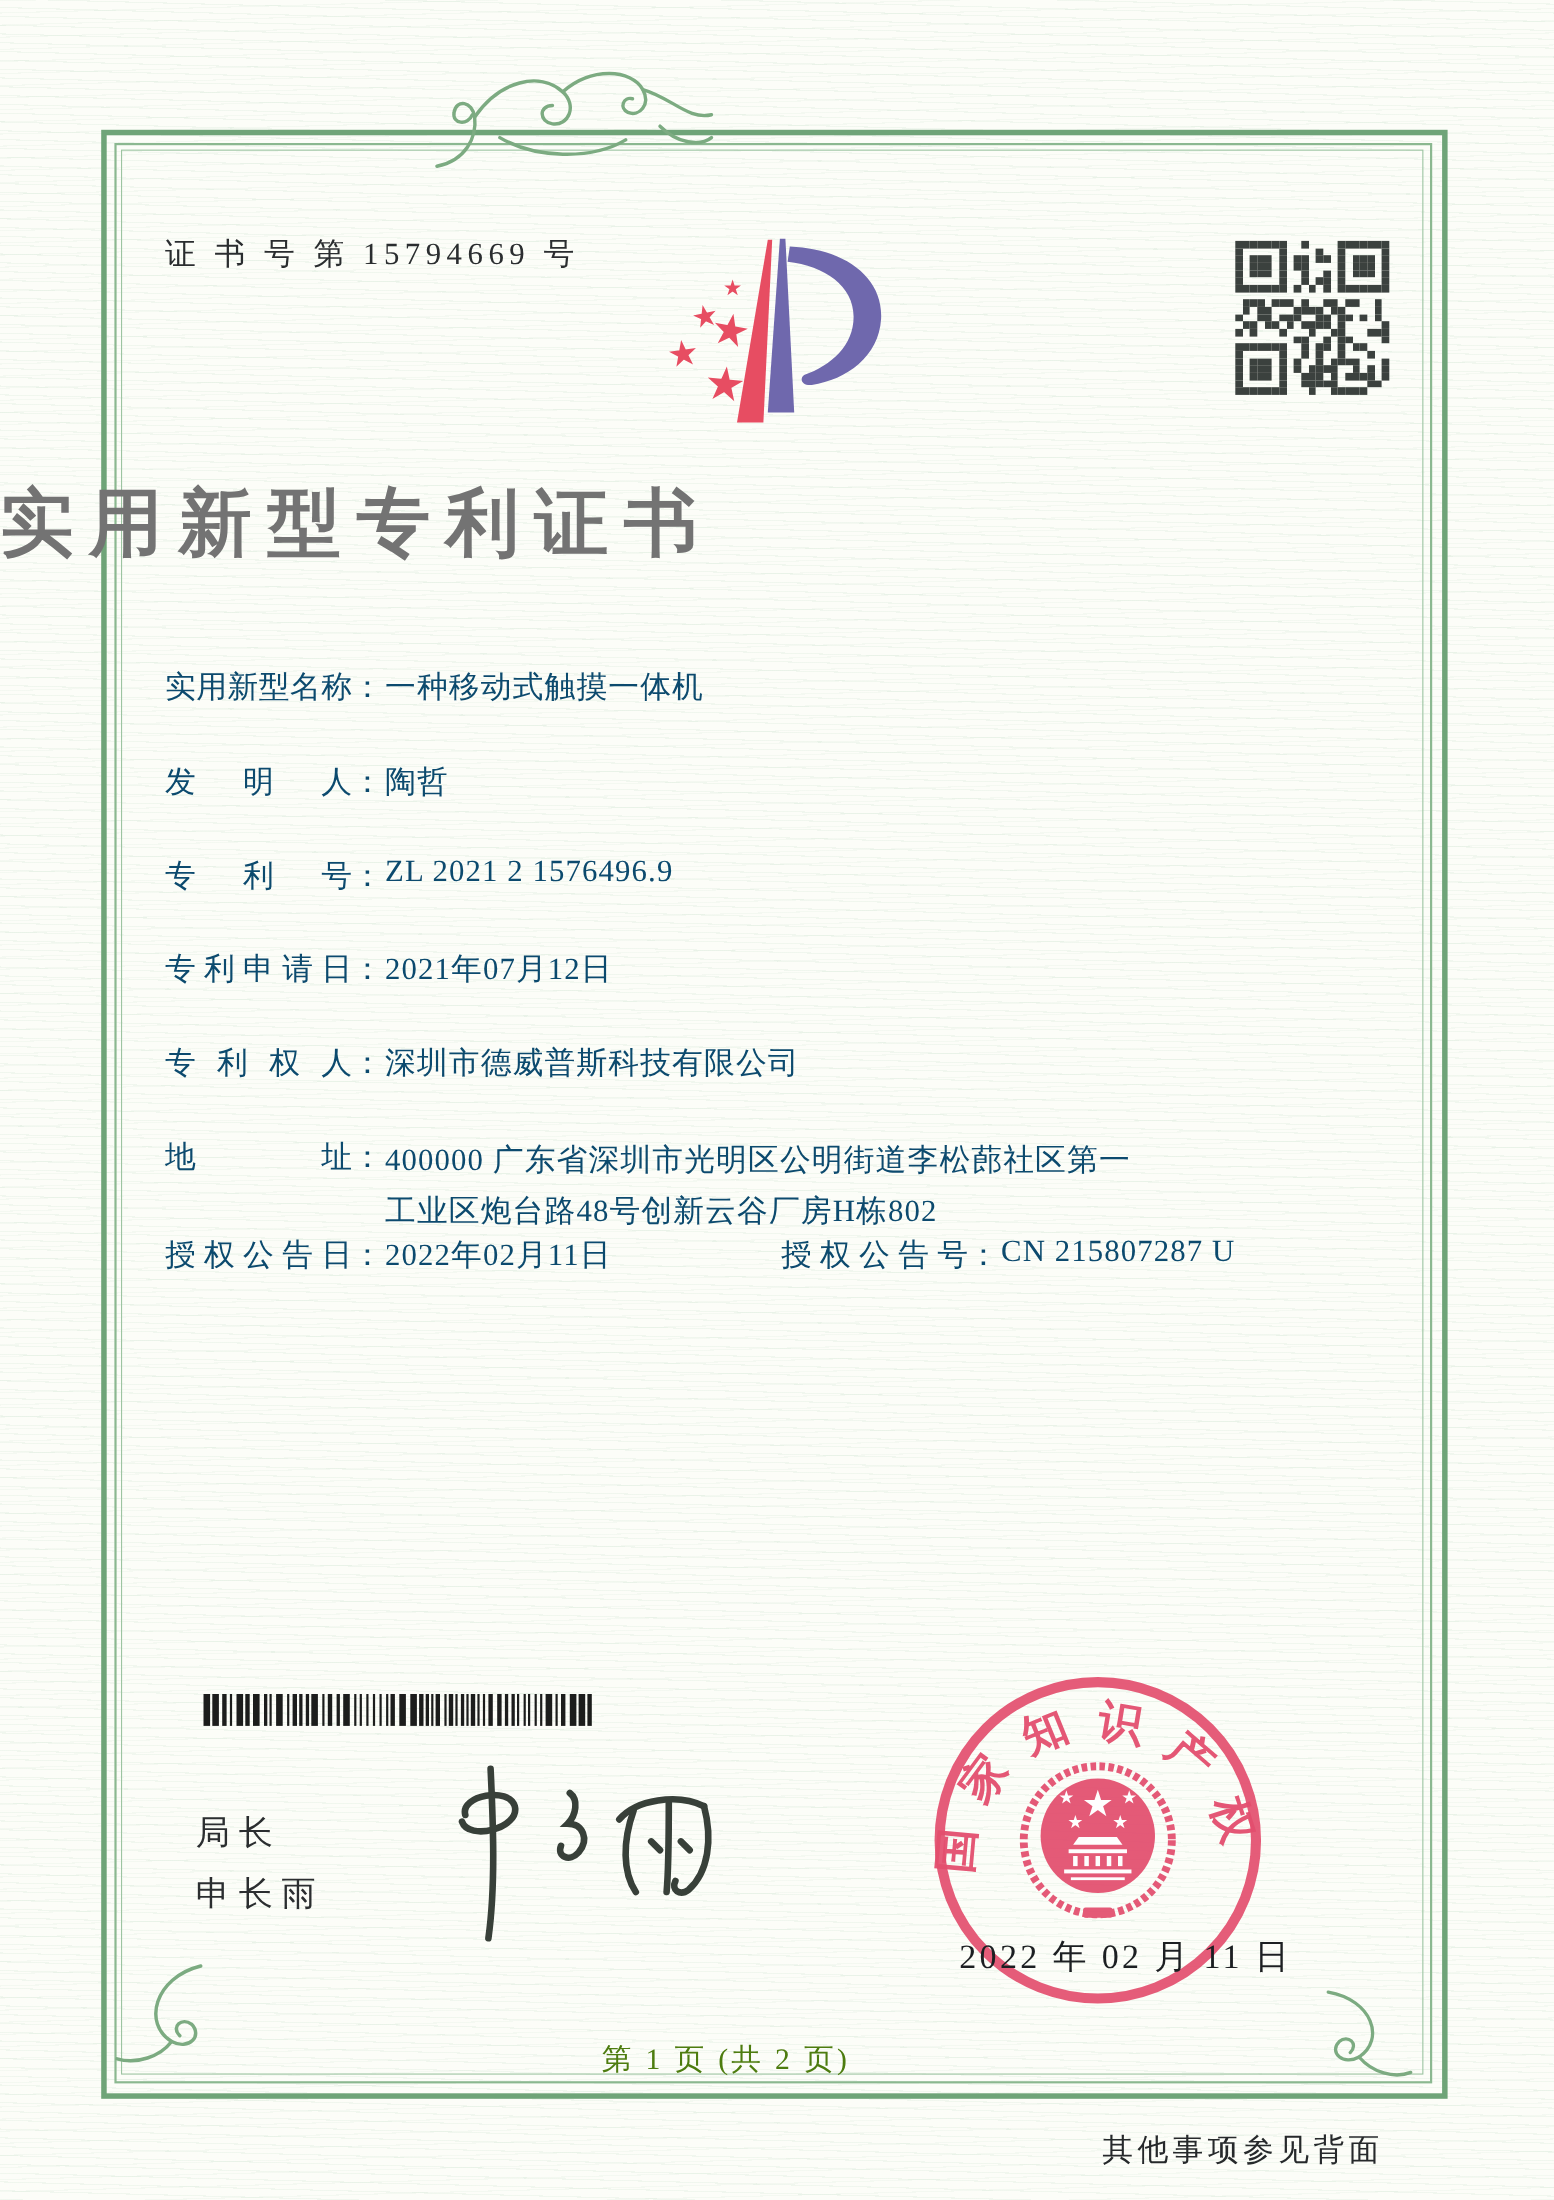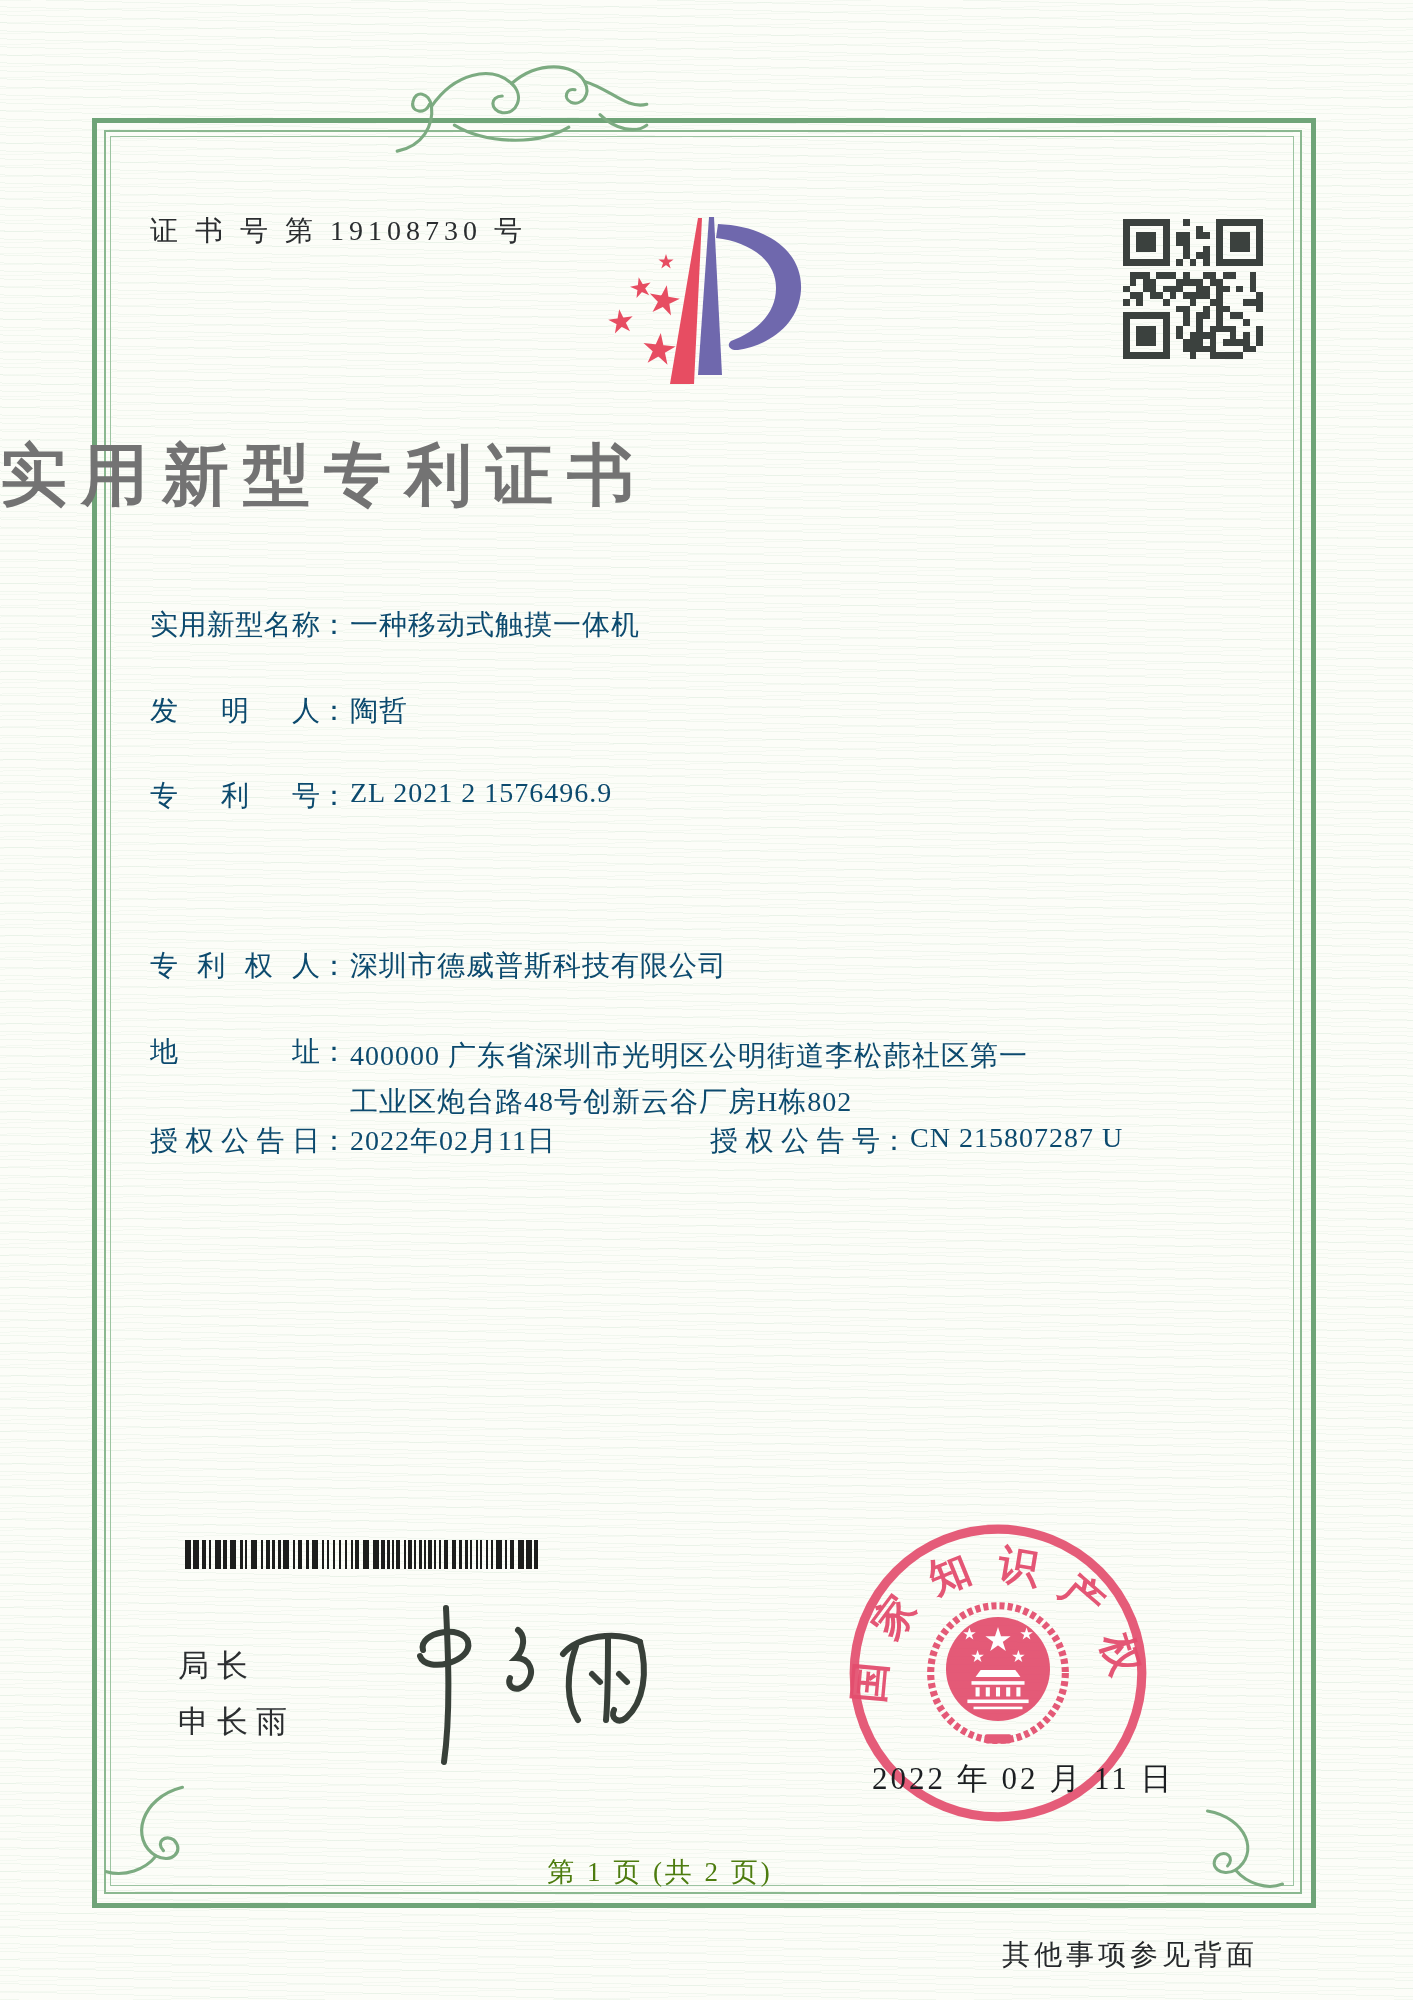--- a/index.html
+++ b/index.html
@@ -85,21 +85,21 @@
       <path d="M55,75 C45,88 25,95 8,90"></path>
     </g>
   </svg>
   <svg class="orn orn-br" viewBox="0 0 90 100">
     <g fill="none" stroke="#7cab81" stroke-width="3" stroke-linecap="round">
       <path d="M10,15 C50,22 62,58 38,74 C24,82 10,70 20,60 C28,53 38,62 30,70"></path>
       <path d="M38,74 C50,88 70,94 85,88"></path>
     </g>
   </svg>
 
-  <div class="abs cert-no">证 书 号 第 19108730 号</div>
+  <div class="abs cert-no">证 书 号 第 15794669 号</div>
 
   <svg class="abs logo" viewBox="0 0 220 215">
     <g fill="#e74d62">
       <path d="M0,-1 L0.588,0.809 L-0.951,-0.309 L0.951,-0.309 L-0.588,0.809 Z" transform="translate(68,60) scale(8)"></path>
       <path d="M0,-1 L0.588,0.809 L-0.951,-0.309 L0.951,-0.309 L-0.588,0.809 Z" transform="translate(43,86) scale(11) rotate(-12)"></path>
       <path d="M0,-1 L0.588,0.809 L-0.951,-0.309 L0.951,-0.309 L-0.588,0.809 Z" transform="translate(66,99) scale(16) rotate(10)"></path>
       <path d="M0,-1 L0.588,0.809 L-0.951,-0.309 L0.951,-0.309 L-0.588,0.809 Z" transform="translate(23,120) scale(13) rotate(-8)"></path>
       <path d="M0,-1 L0.588,0.809 L-0.951,-0.309 L0.951,-0.309 L-0.588,0.809 Z" transform="translate(61,148) scale(17) rotate(6)"></path>
       <path d="M100,16 L104,16 L96,182 L72,182 Z"></path>
     </g>
@@ -556,20 +556,23 @@
   <div class="abs title">实用新型专利证书</div>
 
   <div class="frow r1">
     <span class="flabel">实用新型名称</span><span class="fcolon">：</span><span class="fval">一种移动式触摸一体机</span>
   </div>
   <div class="frow r2">
     <span class="flabel">发明人</span><span class="fcolon">：</span><span class="fval">陶哲</span>
   </div>
   <div class="frow r3">
     <span class="flabel">专利号</span><span class="fcolon">：</span><span class="fval">ZL 2021 2 1576496.9</span>
+  </div>
+  <div class="frow r4">
+    <span class="flabel">专利申请日</span><span class="fcolon">：</span><span class="fval">2021年07月12日</span>
   </div>
   <div class="frow r5">
     <span class="flabel">专利权人</span><span class="fcolon">：</span><span class="fval">深圳市德威普斯科技有限公司</span>
   </div>
   <div class="frow r6">
     <span class="flabel">地址</span><span class="fcolon">：</span><span class="fval addr-val">400000 广东省深圳市光明区公明街道李松蓢社区第一工业区炮台路48号创新云谷厂房H栋802</span>
   </div>
   <div class="frow r7">
     <span class="flabel">授权公告日</span><span class="fcolon">：</span><span class="fval">2022年02月11日</span>
     <span class="grant2">

